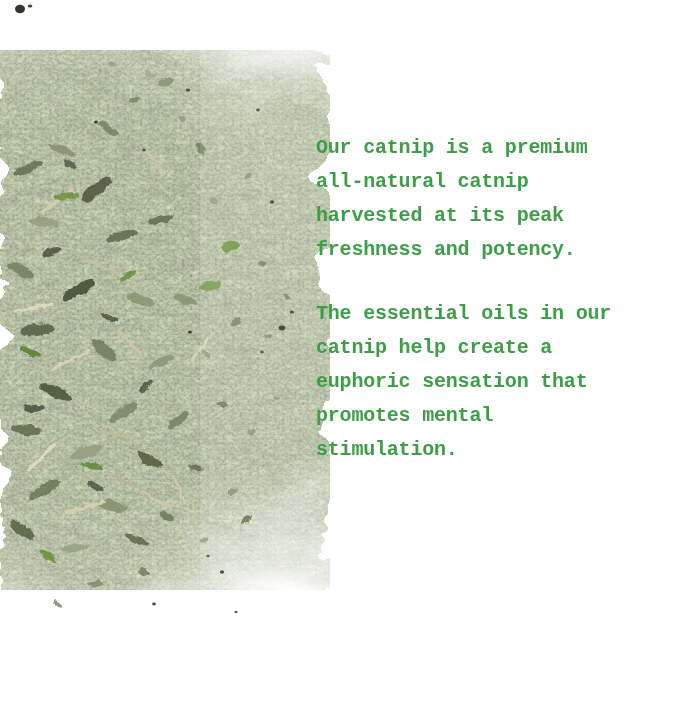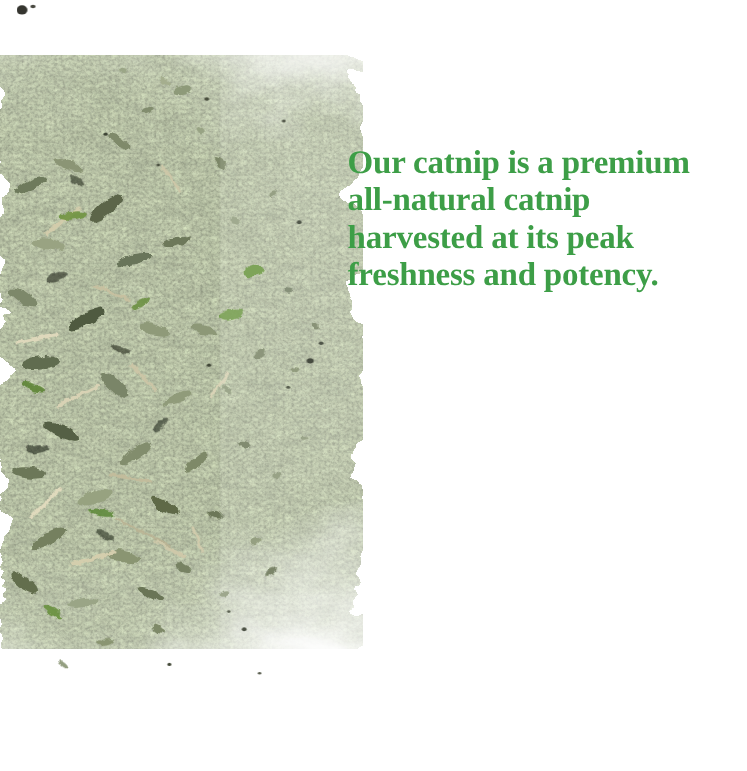--- a/index.html
+++ b/index.html
@@ -33,23 +33,23 @@
   
   #copy-block {
     position: absolute;
     left: 316px;
     top: 131px;
     width: 350px;
   }
   .copy-paragraph {
     margin: 0 0 30px 0;
     color: #3d9e47;
-    font-family: Liberation Serif, serif;
+    font-family: Liberation Mono, monospace;
     font-weight: bold;
-    font-size: 30px;
+    font-size: 20px;
     line-height: 34px;
     letter-spacing: -0.2px;
     white-space: pre-line;
   }
   .copy-paragraph:last-child {
     margin-bottom: 0;
   }
 </style>
 </head>
 <body>
@@ -249,15 +249,20 @@
 
       <rect x="200" y="0" width="130" height="620" fill="#ffffff" opacity="0.10"></rect>
     </svg>
   </div>
 
   <div id="copy-block">
     <p class="copy-paragraph">Our catnip is a premium
 all-natural catnip
 harvested at its peak
 freshness and potency.</p>
+    <p class="copy-paragraph">The essential oils in our
+catnip help create a
+euphoric sensation that
+promotes mental
+stimulation.</p>
   </div>
 
 </div>
 
 </body></html>

